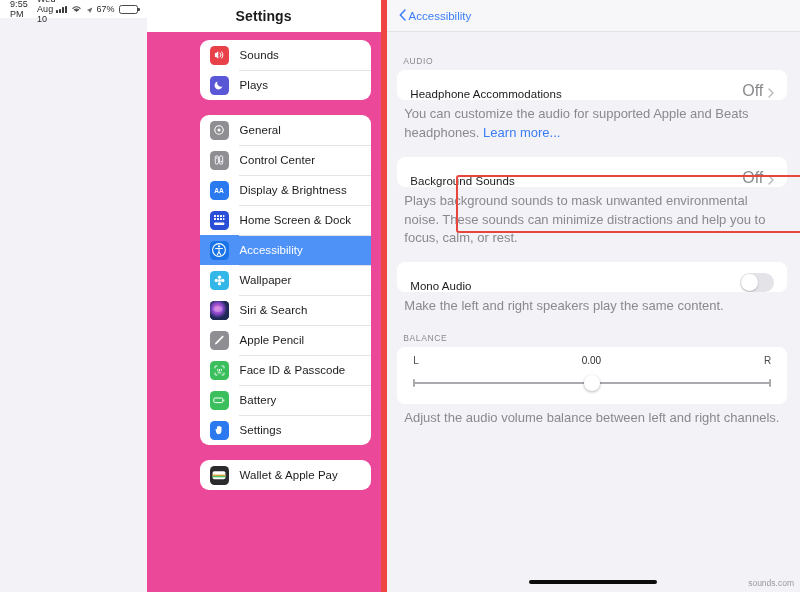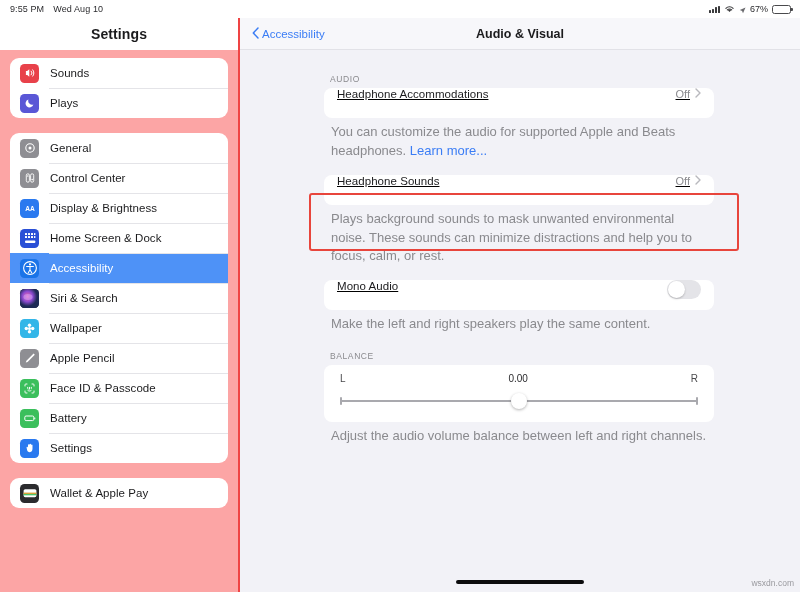--- a/index.html
+++ b/index.html
@@ -2,21 +2,21 @@
 <html><head>
 <meta charset="utf-8">
 <style>
   * { box-sizing: border-box; margin: 0; padding: 0; }
   html, body {
     width: 800px; height: 600px;
     font-family: "Liberation Sans", sans-serif;
     background: #ffffff;
     overflow: hidden;
   }
-  .screen { position: relative; width: 800px; height: 592px; display: flex; flex-direction: column; background:#f2f2f7; }
+  .screen { position: relative; width: 800px; height: 592px; display: flex; flex-direction: row; background:#f2f2f7; }
 
   
   .statusbar {
     height: 18px; flex: 0 0 18px;
     display: flex; align-items: center; justify-content: space-between;
     padding: 0 9px 0 10px;
     background: #ffffff;
     font-size: 9px; color: #2b2b2e;
   }
   .sb-left { display: flex; align-items: center; gap: 9px; letter-spacing: .1px; }
@@ -32,33 +32,33 @@
   .batt { width: 19px; height: 9px; border: 1px solid #4a4a4d; border-radius: 2.5px; position: relative; padding: 1px; }
   .batt::after { content:''; position:absolute; right:-3px; top:2.6px; width:1.6px; height:3.4px; background:#4a4a4d; border-radius:0 1px 1px 0;}
   .batt-fill { height: 100%; background:#3a3a3c; border-radius: 1px; }
 
   
   .split { flex: 1; display: flex; min-height: 0; }
 
   
   .sidebar {
     width: 240px; flex: 0 0 240px;
-    background: #fca5a5;
-    border-right: 2px solid #ef4444;
+    background: #ec4899;
+    border-right: 6px solid #ef4444;
     display: flex; flex-direction: column;
     min-height: 0;
   }
   .sb-header {
     height: 32px; flex: 0 0 32px;
     display: flex; align-items: center; justify-content: center;
     background: #ffffff;
     font-size: 14px; font-weight: bold; color: #1b1b1d;
     letter-spacing: .1px;
   }
-  .sb-scroll { flex: 1; overflow: hidden; padding: 8px 10px 0 10px; }
+  .sb-scroll { flex: 1; overflow: hidden; padding: 8px 10px 0 10px; margin-left: 43px; }
   .group {
     background: #ffffff;
     border-radius: 9px;
     overflow: hidden;
     margin-bottom: 15px;
   }
   .srow {
     display: flex; align-items: center;
     height: 30px;
     padding: 0 10px;
@@ -112,28 +112,27 @@
     font-size: 8.5px; color: #8a8a8e;
     letter-spacing: .6px;
     padding: 0 6px 4px 6px;
   }
   .card {
     background: #ffffff;
     border-radius: 8px;
     overflow: hidden;
   }
   .crow {
-    display: flex; align-items: flex-start;
+    display: flex; align-items: flex-end;
     height: 30px;
     padding: 0 13px;
     position: relative;
-    text-decoration: underline;
   }
   .crow-label { font-size: 11.5px; color: #1b1b1d; flex: 1; letter-spacing:.05px; }
-  .crow-value { font-size: 11px; color: #8a8a8e; margin-right: 5px; }
+  .crow-value { font-size: 16px; color: #8a8a8e; margin-right: 5px; }
   .disclosure { color: #b8b8bd; font-size: 11px; line-height: 1; }
   .footnote {
     font-size: 13px; color: #8a8a8e;
     line-height: 1.45;
     padding: 5px 7px 0 7px;
   }
   .footnote a { color: #3b7df5; text-decoration: none; }
   .gap-sm { height: 14px; }
   .gap-md { height: 17px; }
 
@@ -297,50 +296,50 @@
             <span class="sicon" style="background:#1a74e8">
               <svg width="16" height="16" viewBox="0 0 16 16">
                   <circle cx="8" cy="8" r="6.4" fill="none" stroke="#fff" stroke-width="1.1"></circle>
                   <circle cx="8" cy="4.4" r="1.05" fill="#fff"></circle>
                   <path d="M4.6 6.4h6.8M8 6.6v3.1M8 9.7l-1.7 3.1M8 9.7l1.7 3.1" stroke="#fff" stroke-width="1.05" fill="none" stroke-linecap="round"></path>
                 </svg>
             </span>
             <span class="srow-label">Accessibility</span>
           </div>
           <div class="srow">
+            <span class="sicon" style="background:#33b6e8">
+              <svg width="13" height="13" viewBox="0 0 13 13">
+                  <g fill="#fff">
+                    <circle cx="6.5" cy="3.3" r="1.7"></circle>
+                    <circle cx="6.5" cy="9.7" r="1.7"></circle>
+                    <circle cx="3.3" cy="6.5" r="1.7"></circle>
+                    <circle cx="9.7" cy="6.5" r="1.7"></circle>
+                    <circle cx="6.5" cy="6.5" r="1.5"></circle>
+                  </g>
+                </svg>
+            </span>
+            <span class="srow-label">Wallpaper</span>
+          </div>
+          <div class="srow">
             <span class="sicon" style="background:#2b2b3a">
               <svg width="19" height="19" viewBox="0 0 19 19">
                   <defs>
                     <radialGradient id="sg" cx="40%" cy="40%">
                       <stop offset="0%" stop-color="#ff6fae"></stop>
                       <stop offset="55%" stop-color="#8b4ad0"></stop>
                       <stop offset="100%" stop-color="#1e2a55"></stop>
                     </radialGradient>
                   </defs>
                   <rect width="19" height="19" fill="url(#sg)"></rect>
                   <ellipse cx="8" cy="8" rx="4.6" ry="3" fill="#c9a6ff" opacity=".55"></ellipse>
                 </svg>
             </span>
             <span class="srow-label">Siri &amp; Search</span>
           </div>
           <div class="srow">
-            <span class="sicon" style="background:#33b6e8">
-              <svg width="13" height="13" viewBox="0 0 13 13">
-                  <g fill="#fff">
-                    <circle cx="6.5" cy="3.3" r="1.7"></circle>
-                    <circle cx="6.5" cy="9.7" r="1.7"></circle>
-                    <circle cx="3.3" cy="6.5" r="1.7"></circle>
-                    <circle cx="9.7" cy="6.5" r="1.7"></circle>
-                    <circle cx="6.5" cy="6.5" r="1.5"></circle>
-                  </g>
-                </svg>
-            </span>
-            <span class="srow-label">Wallpaper</span>
-          </div>
-          <div class="srow">
             <span class="sicon" style="background:#8e8e93">
               <svg width="12" height="12" viewBox="0 0 12 12">
                   <path d="M9.6 1.6L2.4 8.8 1.8 10.6l1.8-.6 7.2-7.2-1.2-1.2z" fill="#fff"></path>
                 </svg>
             </span>
             <span class="srow-label">Apple Pencil</span>
           </div>
           <div class="srow">
             <span class="sicon" style="background:#3bbf5c">
               <svg width="13" height="13" viewBox="0 0 13 13">
@@ -391,21 +390,20 @@
 
       <div class="nav">
         <div class="back">
           <span class="chev">
             <svg width="7" height="12" viewBox="0 0 7 12">
                 <path d="M6 1L1.3 6 6 11" stroke="#3b7df5" stroke-width="1.5" fill="none" stroke-linecap="round" stroke-linejoin="round"></path>
               </svg>
           </span>
           <span>Accessibility</span>
         </div>
-        <div class="nav-title">Audio &amp; Visual</div>
       </div>
 
       <div class="content">
 
         <div class="section">
           <div class="sec-label">AUDIO</div>
 
           <div class="card">
             <div class="crow">
               <span class="crow-label">Headphone Accommodations</span>
@@ -419,21 +417,21 @@
           </div>
           <div class="footnote">
             <span>You can customize the audio for supported Apple and Beats headphones.</span>
             <a href="#">Learn more...</a>
           </div>
 
           <div class="gap-sm"></div>
 
           <div class="card">
             <div class="crow">
-              <span class="crow-label">Headphone Sounds</span>
+              <span class="crow-label">Background Sounds</span>
               <span class="crow-value">Off</span>
               <span class="disclosure">
                 <svg width="6" height="10" viewBox="0 0 6 10">
                     <path d="M1 1l4 4-4 4" stroke="#b8b8bd" stroke-width="1.4" fill="none" stroke-linecap="round" stroke-linejoin="round"></path>
                   </svg>
               </span>
             </div>
           </div>
           <div class="footnote">Plays background sounds to mask unwanted environmental noise. These sounds can minimize distractions and help you to focus, calm, or rest.</div>
 
@@ -470,20 +468,20 @@
           <div class="footnote">Adjust the audio volume balance between left and right channels.</div>
         </div>
 
         <div class="gap-md"></div>
 
 
       </div>
 
       <div class="detail-bottom">
         <div class="home-ind"></div>
-        <div class="watermark">wsxdn.com</div>
+        <div class="watermark">sounds.com</div>
       </div>
 
       <div class="annot" style="left: 69px; top: 175px; width: 430px; height: 58px; border-color: rgb(232, 69, 60);"></div>
     </div>
 
   </div>
 </div>
 
 </body></html>

